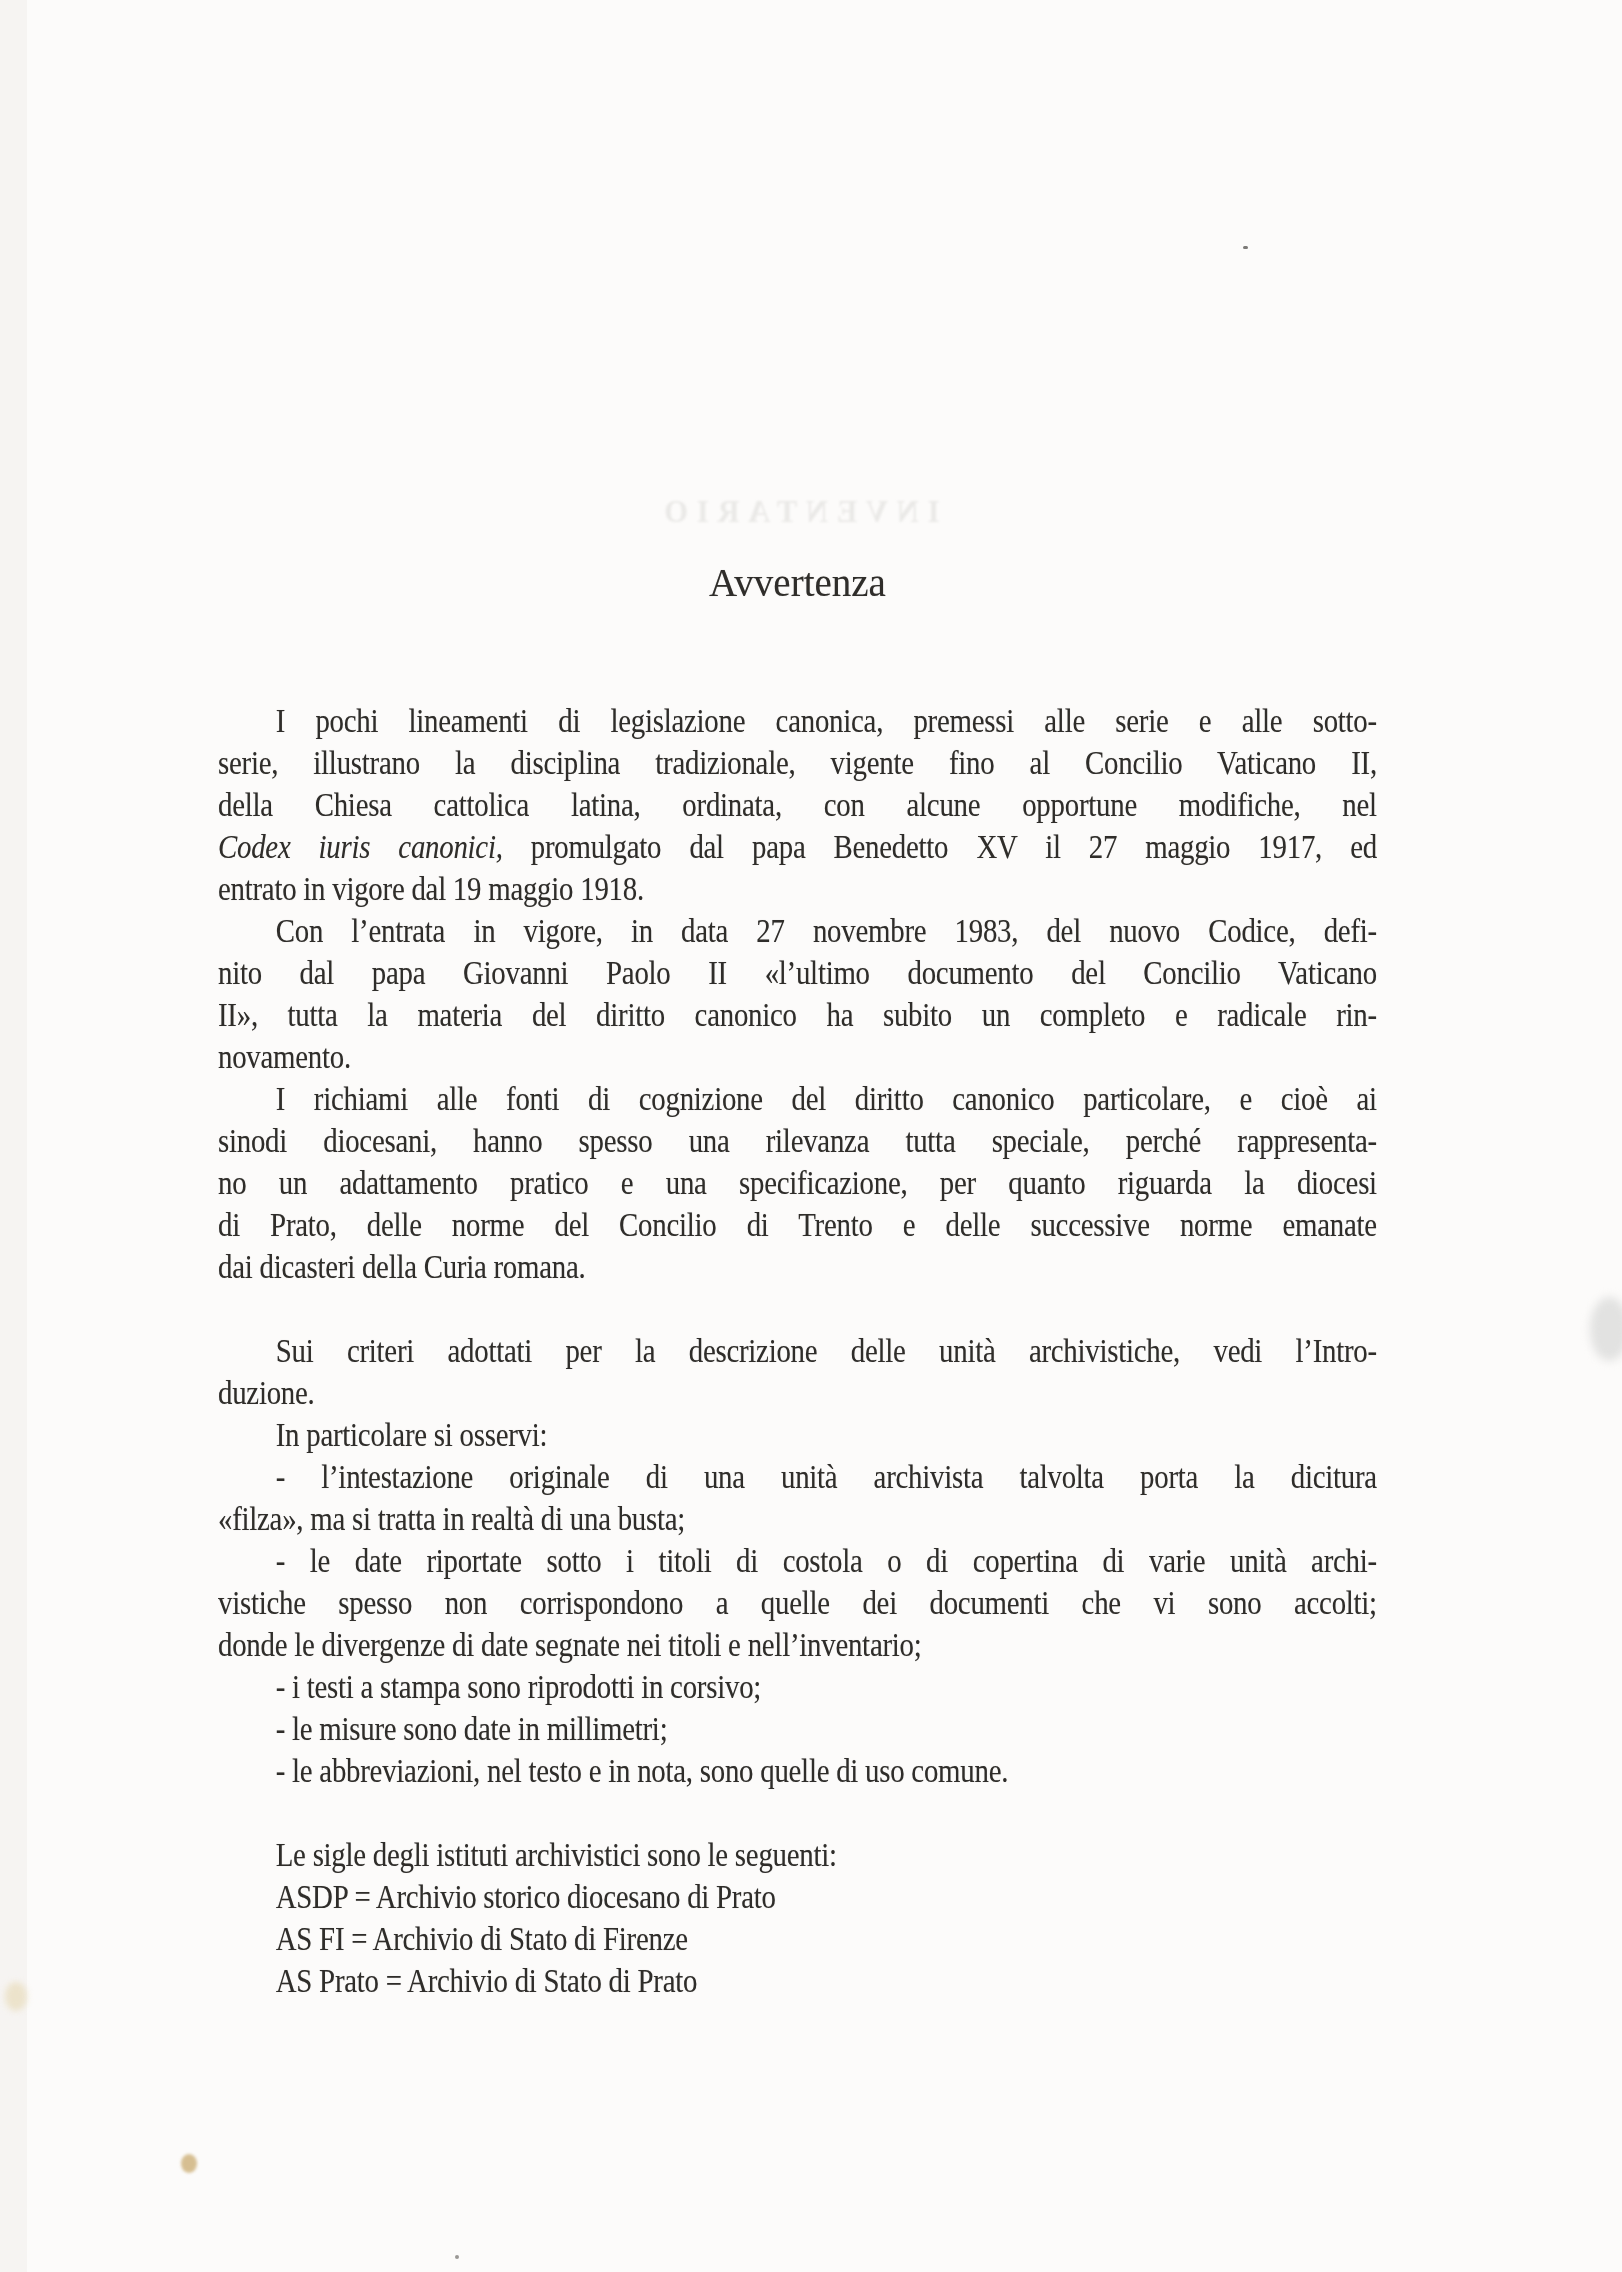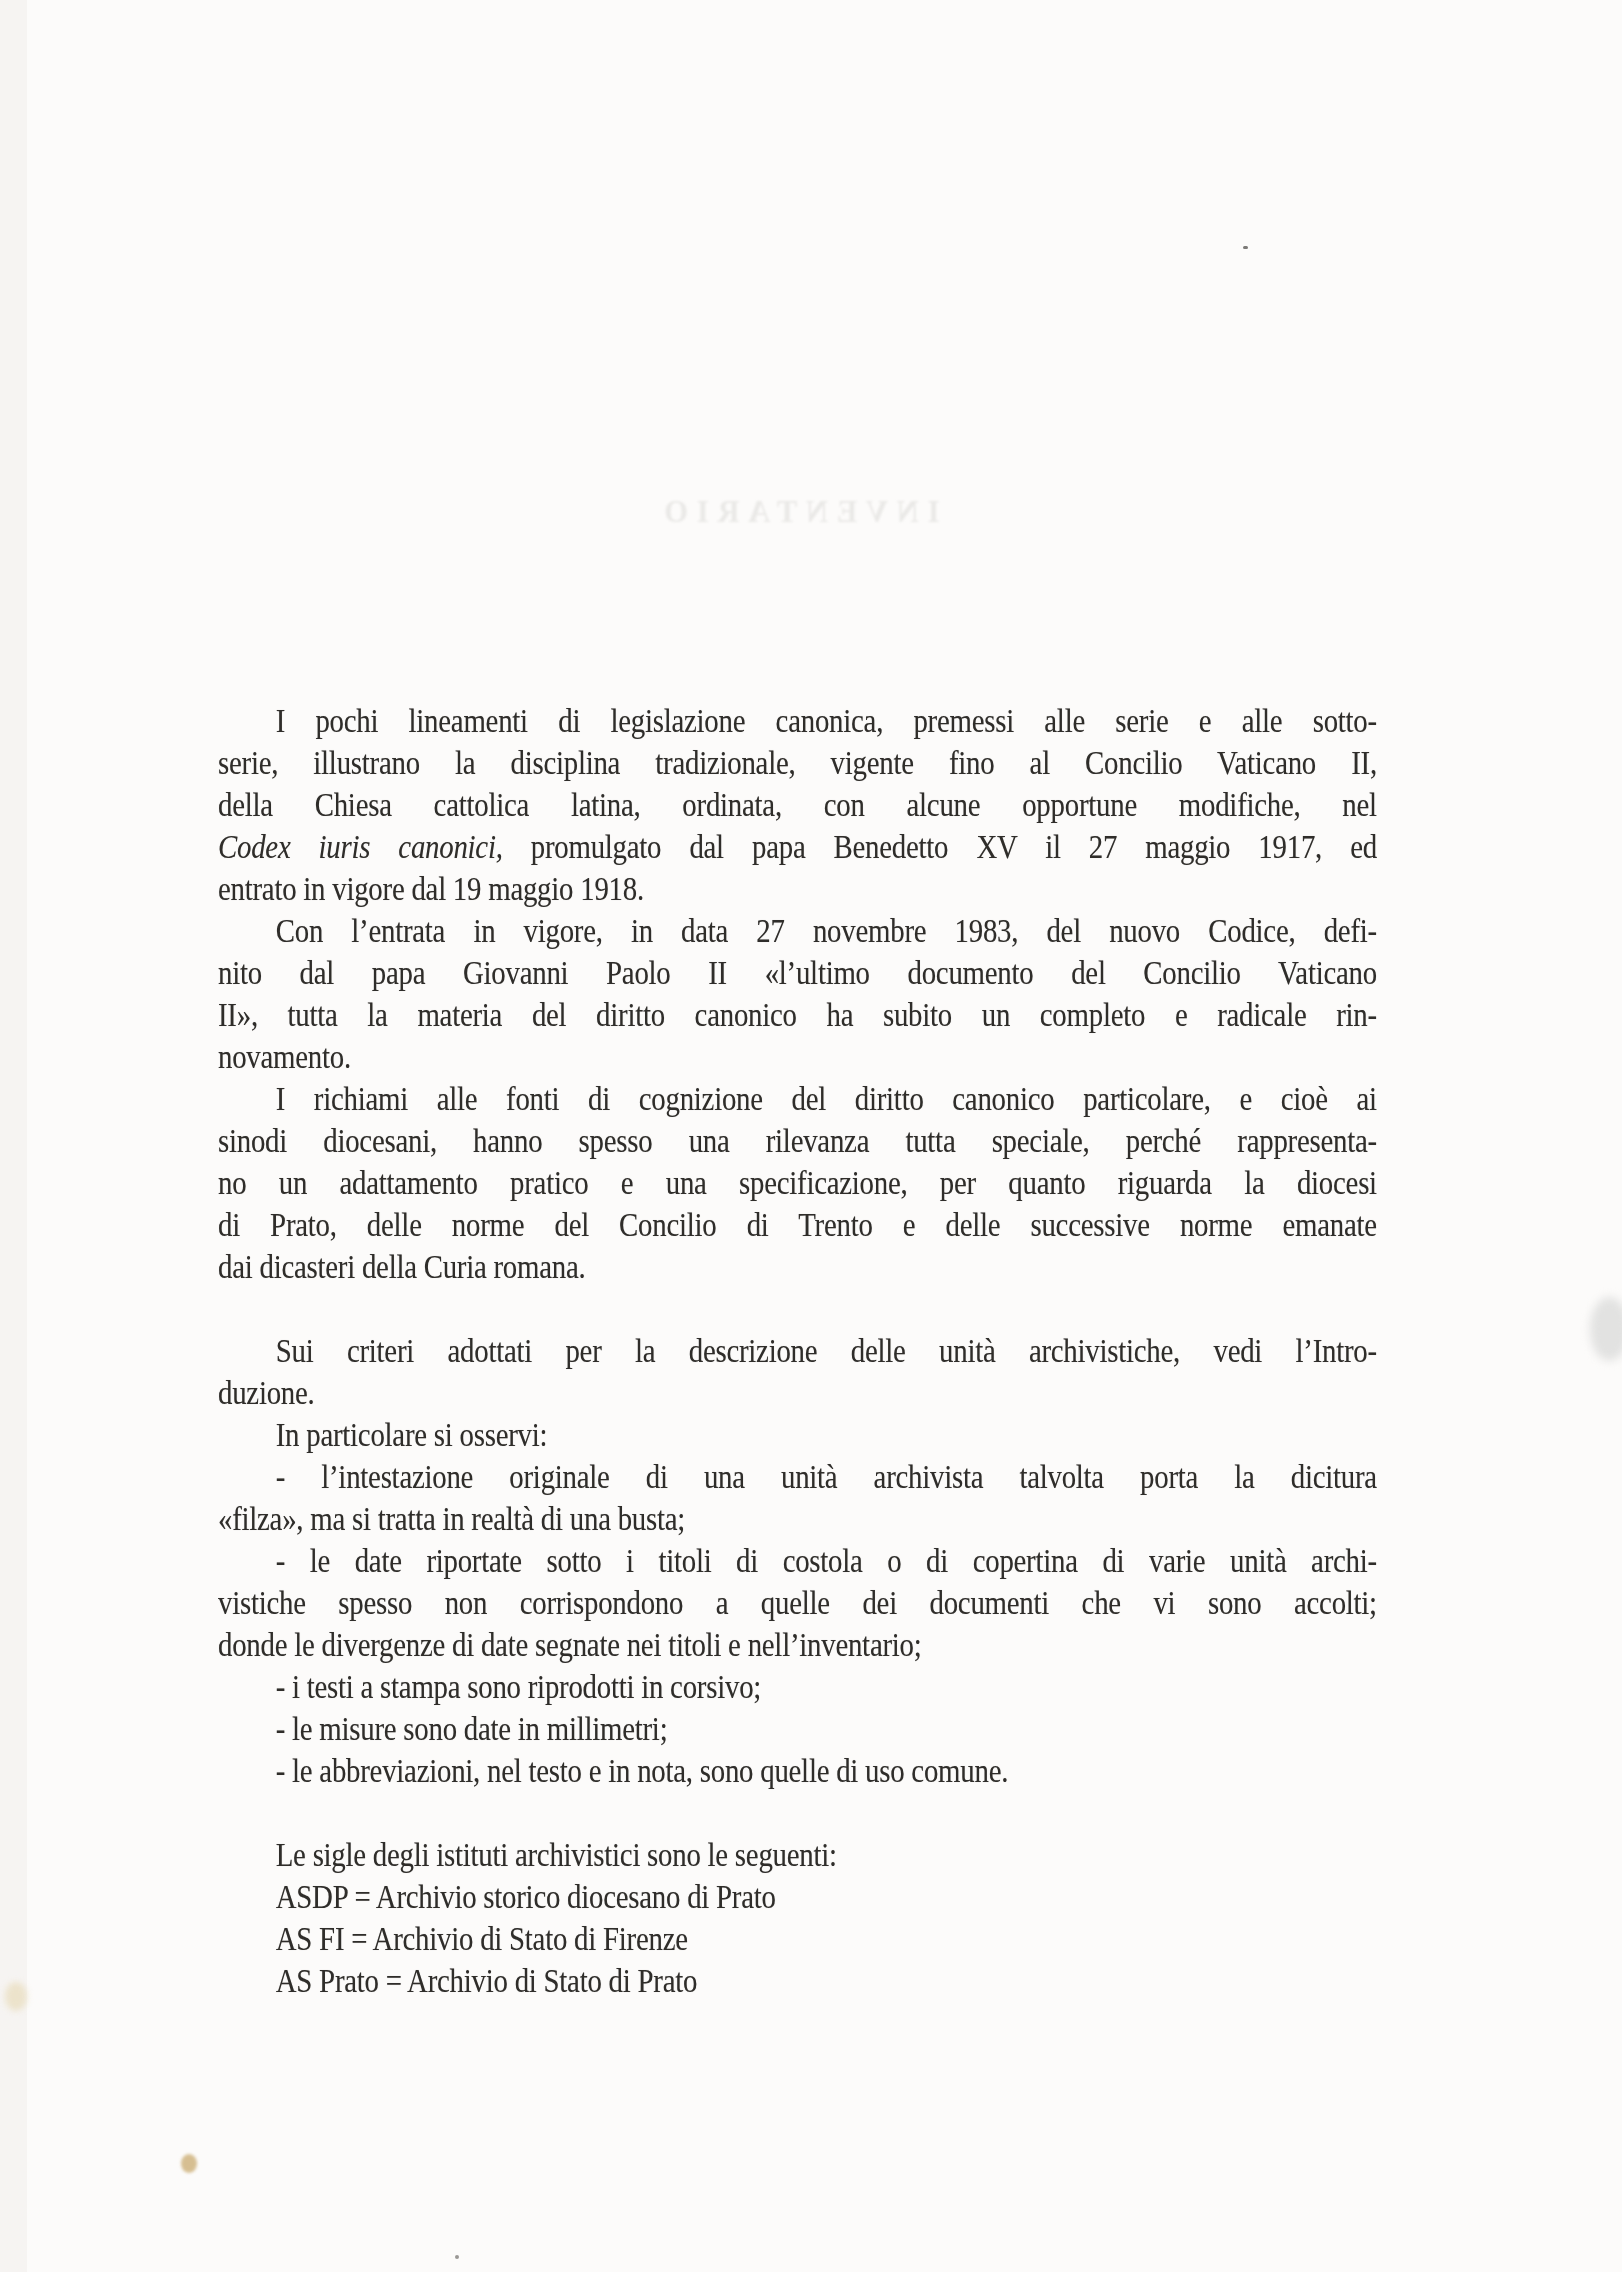--- a/index.html
+++ b/index.html
@@ -105,20 +105,21 @@
   }
 </style>
 </head>
 <body>
 
 <div class="page">
   <div class="edge-band"></div>
 
   <div class="ghost-title">INVENTARIO</div>
 
+  <div class="page-title">Avvertenza</div>
 
   <div class="textcol">
     <div>
         <div class="line indent justify">I pochi lineamenti di legislazione canonica, premessi alle serie e alle sotto-</div>
         <div class="line justify">serie, illustrano la disciplina tradizionale, vigente fino al Concilio Vaticano II,</div>
         <div class="line justify">della Chiesa cattolica latina, ordinata, con alcune opportune modifiche, nel</div>
         <div class="line justify"><span class="it">Codex iuris canonici,</span> promulgato dal papa Benedetto XV il 27 maggio 1917, ed</div>
         <div class="line">entrato in vigore dal 19 maggio 1918.</div>
         <div class="line indent justify">Con l’entrata in vigore, in data 27 novembre 1983, del nuovo Codice, defi-</div>
         <div class="line justify">nito dal papa Giovanni Paolo II «l’ultimo documento del Concilio Vaticano</div>

